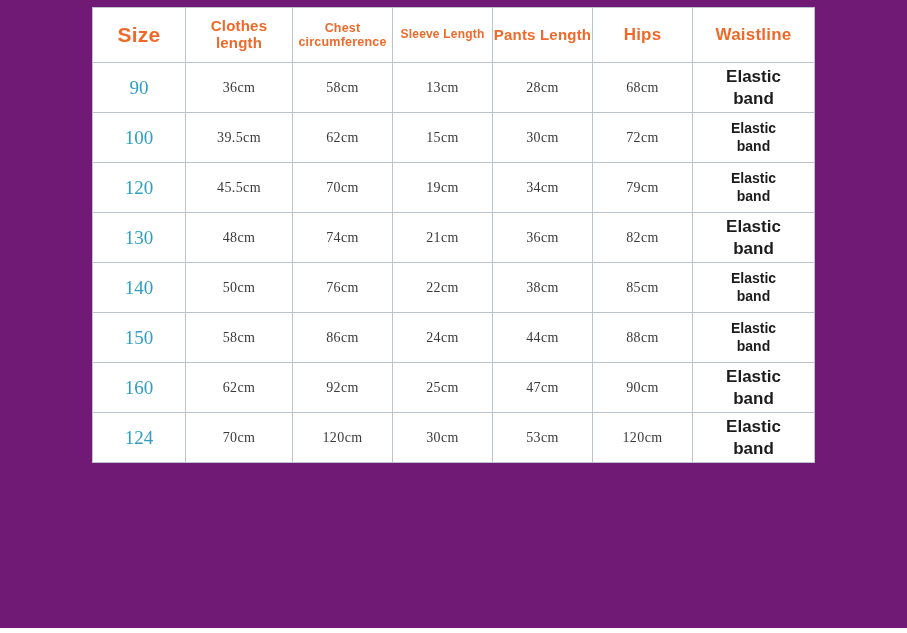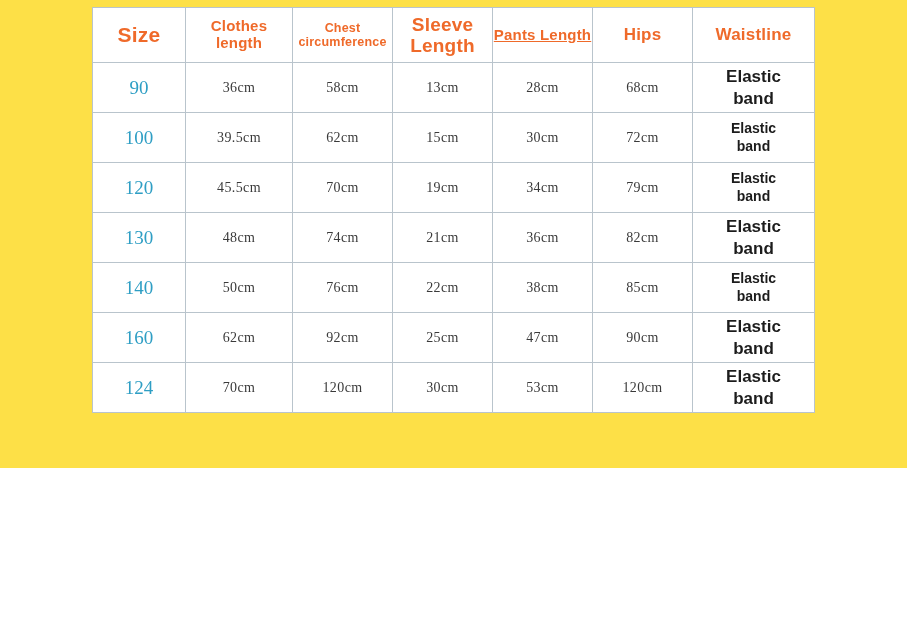--- a/index.html
+++ b/index.html
@@ -9,22 +9,22 @@
   }
   body {
     width: 907px;
     height: 633px;
     font-family: "Liberation Sans", sans-serif;
     overflow: hidden;
   }
   #sheet {
     position: relative;
     width: 907px;
-    height: 468px;
-    background: #fde047;
+    height: 628px;
+    background: #701a75;
   }
   table.size-table {
     position: absolute;
     left: 92px;
     top: 7px;
     width: 722px;
     border-collapse: collapse;
     table-layout: fixed;
     background: #ffffff;
   }
@@ -46,22 +46,22 @@
   thead th {
     height: 54px;
     color: #ef6a2a;
     font-weight: bold;
     line-height: 1.12;
     letter-spacing: 0.2px;
   }
   th.h-size      { font-size: 21px; }
   th.h-clothes   { font-size: 15px; }
   th.h-chest     { font-size: 12.5px; }
-  th.h-sleeve    { font-size: 19px; }
-  th.h-pants     { font-size: 15px; text-decoration: underline; }
+  th.h-sleeve    { font-size: 12px; }
+  th.h-pants     { font-size: 15px; }
   th.h-hips      { font-size: 17px; }
   th.h-waist     { font-size: 17px; }
 
   tbody tr { height: 50px; }
   td.size-cell {
     color: #2e9ec4;
     font-size: 19px;
     font-family: "Liberation Serif", serif;
   }
   td.val-cell {
@@ -164,20 +164,32 @@
           <td class="val-cell">76cm</td>
           <td class="val-cell">22cm</td>
           <td class="val-cell">38cm</td>
           <td class="val-cell">85cm</td>
           <td class="waist-cell">
             <span class="wl">Elastic</span>
             <span class="wl">band</span>
           </td>
         </tr>
         <tr>
+          <td class="size-cell">150</td>
+          <td class="val-cell">58cm</td>
+          <td class="val-cell">86cm</td>
+          <td class="val-cell">24cm</td>
+          <td class="val-cell">44cm</td>
+          <td class="val-cell">88cm</td>
+          <td class="waist-cell">
+            <span class="wl">Elastic</span>
+            <span class="wl">band</span>
+          </td>
+        </tr>
+        <tr>
           <td class="size-cell">160</td>
           <td class="val-cell">62cm</td>
           <td class="val-cell">92cm</td>
           <td class="val-cell">25cm</td>
           <td class="val-cell">47cm</td>
           <td class="val-cell">90cm</td>
           <td class="waist-cell big">
             <span class="wl">Elastic</span>
             <span class="wl">band</span>
           </td>

